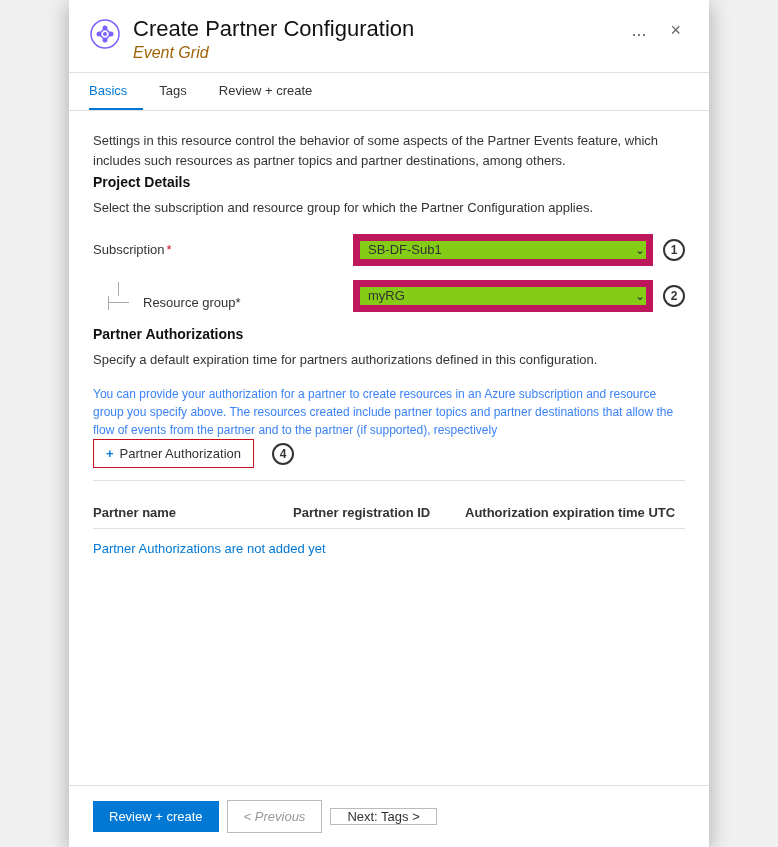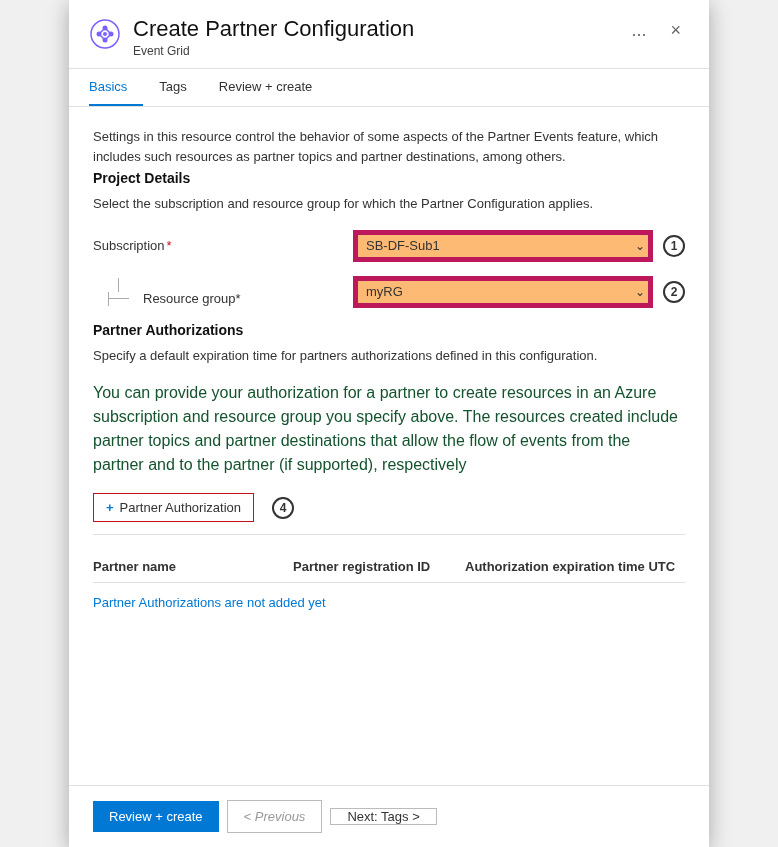--- a/index.html
+++ b/index.html
@@ -2,40 +2,40 @@
 <html><head>
   <meta charset="utf-8">
   <style>
     * { box-sizing: border-box; margin: 0; padding: 0; }
     body { font-family: 'Segoe UI', Arial, sans-serif; font-size: 13px; color: #333; background: #f0f0f0; display: flex; justify-content: center; align-items: center; min-height: 100vh; }
     .dialog { background: #fff; width: 640px; min-height: 847px; position: relative; display: flex; flex-direction: column; box-shadow: 0 4px 20px rgba(0,0,0,0.3); }
     .dialog-header { display: flex; align-items: flex-start; padding: 16px 20px 10px 20px; border-bottom: 1px solid #e0e0e0; background: #fff; }
     .dialog-icon { width: 32px; height: 32px; margin-right: 12px; flex-shrink: 0; margin-top: 2px; }
     .dialog-title-block { flex: 1; }
     .dialog-title { font-size: 22px; font-weight: 300; color: #111; line-height: 1.2; }
-    .dialog-subtitle { font-size: 12px; color: #404040; margin-top: 2px; }
+    .dialog-subtitle { font-size: 16px; color: #a16207; margin-top: 2px; font-style: italic; }
     .dialog-menu-btn { color: #666; font-size: 18px; cursor: pointer; padding: 4px 8px; margin-right: 8px; }
     .dialog-close-btn { color: #666; font-size: 18px; cursor: pointer; padding: 4px 8px; }
     .tabs { display: flex; padding: 0 20px; border-bottom: 1px solid #e0e0e0; background: #fff; }
     .tab { padding: 10px 16px 10px 0; margin-right: 16px; cursor: pointer; font-size: 13px; color: #333; border-bottom: 2px solid transparent; }
     .tab.active { color: #0078d4; border-bottom: 2px solid #0078d4; }
     .content { flex: 1; padding: 20px 24px; overflow-y: auto; }
     .description { font-size: 13px; color: #333; line-height: 1.5; margin-bottom: 4px; }
     .section-title { font-size: 14px; font-weight: 600; color: #111; margin-bottom: 8px; margin-top: 4px; }
     .section-desc { font-size: 13px; color: #333; margin-bottom: 16px; line-height: 1.5; }
     .field-row { display: flex; align-items: center; margin-bottom: 14px; position: relative; }
     .field-label { width: 260px; font-size: 13px; color: #333; flex-shrink: 0; }
     .field-label .required { color: #c50f1f; margin-left: 2px; }
     .field-control { flex: 1; position: relative; }
-    .select-box { width: 100%; height: 32px; border: 5px solid #be185d; background: #fdba74; padding: 0 32px 0 8px; font-size: 13px; color: #333; appearance: none; cursor: pointer; outline: none; }
+    .select-box { width: 100%; height: 32px; border: 7px solid #be185d; background: #84cc16; padding: 0 32px 0 8px; font-size: 13px; color: #333; appearance: none; cursor: pointer; outline: none; }
     .select-arrow { position: absolute; right: 8px; top: 50%; transform: translateY(-50%); pointer-events: none; color: #333; font-size: 12px; }
     .step-badge { display: inline-flex; align-items: center; justify-content: center; width: 22px; height: 22px; border-radius: 50%; border: 2px solid #333; font-size: 12px; font-weight: 600; color: #333; margin-left: 10px; flex-shrink: 0; }
     .text-input { width: 100%; height: 32px; border: 1px solid #c50f1f; padding: 0 8px; font-size: 13px; color: #333; outline: none; }
     .input-hint { font-size: 12px; color: #666; text-align: right; margin-top: 2px; }
-    .partner-auth-info { font-size: 16px; color: #14532d; line-height: 1.5; margin-bottom: 16px; }
+    .partner-auth-info { font-size: 12px; color: #3b82f6; line-height: 1.5; }
     .add-partner-btn { display: inline-flex; align-items: center; gap: 6px; padding: 6px 12px; border: 1px solid #c50f1f; background: #fff; cursor: pointer; font-size: 13px; color: #333; margin-bottom: 0; }
     .add-partner-btn .plus-icon { color: #0078d4; font-weight: 600; }
     .table-section { margin-top: 16px; }
     .table-header { display: flex; padding: 8px 0; border-bottom: 1px solid #e0e0e0; }
     .table-header-cell { font-size: 13px; font-weight: 600; color: #333; }
     .col-partner-name { width: 200px; }
     .col-registration-id { flex: 1; }
     .col-expiration { width: 220px; }
     .table-empty { font-size: 13px; color: #0078d4; padding: 12px 0; }
     .footer { padding: 14px 24px; border-top: 1px solid #e0e0e0; display: flex; align-items: center; gap: 8px; background: #fff; }

